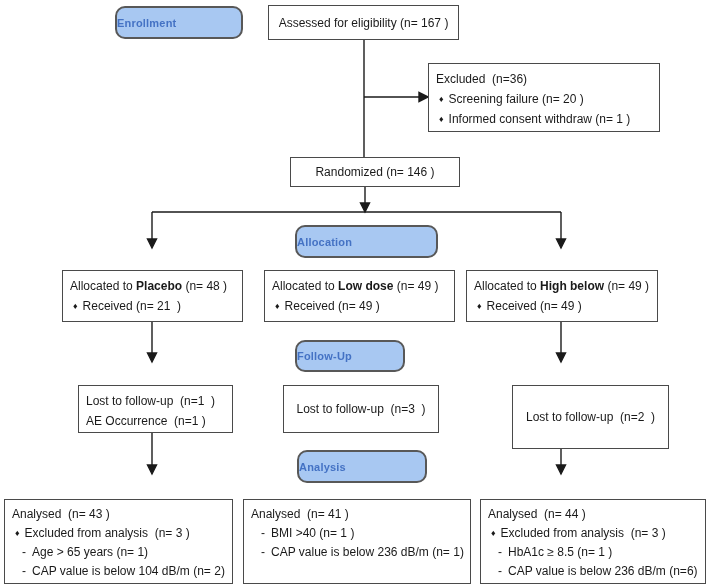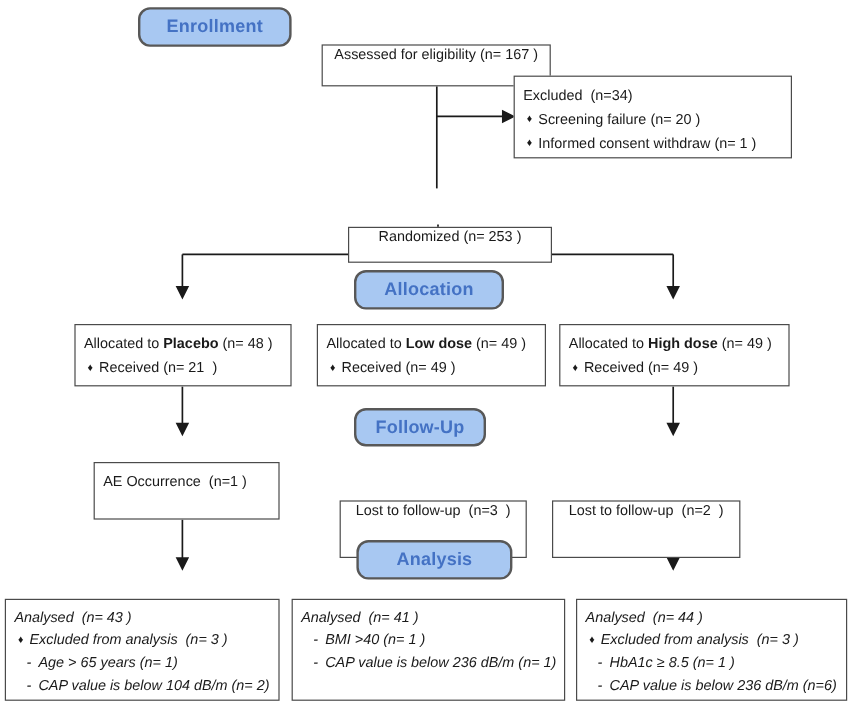--- a/index.html
+++ b/index.html
@@ -17,39 +17,38 @@
   .connectors { position: absolute; left: 0; top: 0; z-index: 1; }
 
   .fbox {
     position: absolute;
     background: #ffffff;
     border: 1px solid #4a4a4a;
     color: #1a1a1a;
     font-size: 12px;
     z-index: 2;
   }
-  .fbox.center { display: flex; justify-content: center; margin-top: 32px; }
+  .fbox.center { display: flex; align-items: center; justify-content: center; }
 
   .badge {
     position: absolute;
     background: #a8c8f2;
     border: 2px solid #585858;
     border-radius: 10px;
     color: #4472c4;
     font-weight: bold;
-    font-size: 15px;
+    font-size: 11px;
     display: flex;
     align-items: center;
-    justify-content: center;
     z-index: 3;
     letter-spacing: 0.2px;
   }
 
   .line { white-space: pre; line-height: 20px; }
-  .line.tight { line-height: 19px; font-style: italic; }
+  .line.tight { line-height: 19px; }
 
   .pad { padding: 5px 6px 0 7px; }
 
   .diamond { font-size: 9px; margin: 0 5px 0 3px; vertical-align: 1px; }
   .dash { margin: 0 6px 0 10px; }
 
   .bold { font-weight: bold; }
   .center-text { text-align: center; white-space: pre; }
 </style>
 </head>
@@ -89,61 +88,62 @@
 
   <div class="badge" style="left:115px;top:6px;width:128px;height:33px">
     <span>Enrollment</span>
   </div>
 
   <div class="fbox center" style="left:268px;top:5px;width:191px;height:35px">
     <span class="center-text">Assessed for eligibility (n= 167 )</span>
   </div>
 
   <div class="fbox pad" style="left:428px;top:63px;width:232px;height:69px">
-    <div class="line"><span>Excluded  (n=34)</span></div>
+    <div class="line"><span>Excluded  (n=36)</span></div>
     <div class="line"><span class="diamond">♦</span><span>Screening failure (n= 20 )</span></div>
     <div class="line"><span class="diamond">♦</span><span>Informed consent withdraw (n= 1 )</span></div>
   </div>
 
   <div class="fbox center" style="left:290px;top:157px;width:170px;height:30px">
-    <span class="center-text">Randomized (n= 253 )</span>
+    <span class="center-text">Randomized (n= 146 )</span>
   </div>
 
-  <div class="badge" style="left:295px;top:225px;width:125px;height:33px">
+  <div class="badge" style="left:295px;top:225px;width:143px;height:33px">
     <span>Allocation</span>
   </div>
 
   <div class="fbox pad" style="left:62px;top:270px;width:181px;height:52px">
     <div class="line"><span>Allocated to </span><span class="bold">Placebo</span><span> (n= 48 )</span></div>
     <div class="line"><span class="diamond">♦</span><span>Received (n= 21  )</span></div>
   </div>
 
   <div class="fbox pad" style="left:264px;top:270px;width:191px;height:52px">
     <div class="line"><span>Allocated to </span><span class="bold">Low dose</span><span> (n= 49 )</span></div>
     <div class="line"><span class="diamond">♦</span><span>Received (n= 49 )</span></div>
   </div>
 
   <div class="fbox pad" style="left:466px;top:270px;width:192px;height:52px">
-    <div class="line"><span>Allocated to </span><span class="bold">High dose</span><span> (n= 49 )</span></div>
+    <div class="line"><span>Allocated to </span><span class="bold">High below</span><span> (n= 49 )</span></div>
     <div class="line"><span class="diamond">♦</span><span>Received (n= 49 )</span></div>
   </div>
 
   <div class="badge" style="left:295px;top:340px;width:110px;height:32px">
     <span>Follow-Up</span>
   </div>
 
   <div class="fbox pad" style="left:78px;top:385px;width:155px;height:48px">
+    <div class="line"><span>Lost to follow-up  (n=1  )</span></div>
     <div class="line"><span>AE Occurrence  (n=1 )</span></div>
   </div>
 
   <div class="fbox center" style="left:283px;top:385px;width:156px;height:48px">
     <span class="center-text">Lost to follow-up  (n=3  )</span>
   </div>
 
-  <div class="fbox center" style="left:460px;top:385px;width:157px;height:48px">
+  <div class="fbox center" style="left:512px;top:385px;width:157px;height:64px">
     <span class="center-text">Lost to follow-up  (n=2  )</span>
   </div>
 
   <div class="badge" style="left:297px;top:450px;width:130px;height:33px">
     <span>Analysis</span>
   </div>
 
   <div class="fbox pad" style="left:4px;top:499px;width:229px;height:85px">
     <div class="line tight"><span>Analysed  (n= 43 )</span></div>
     <div class="line tight"><span class="diamond">♦</span><span>Excluded from analysis  (n= 3 )</span></div>

